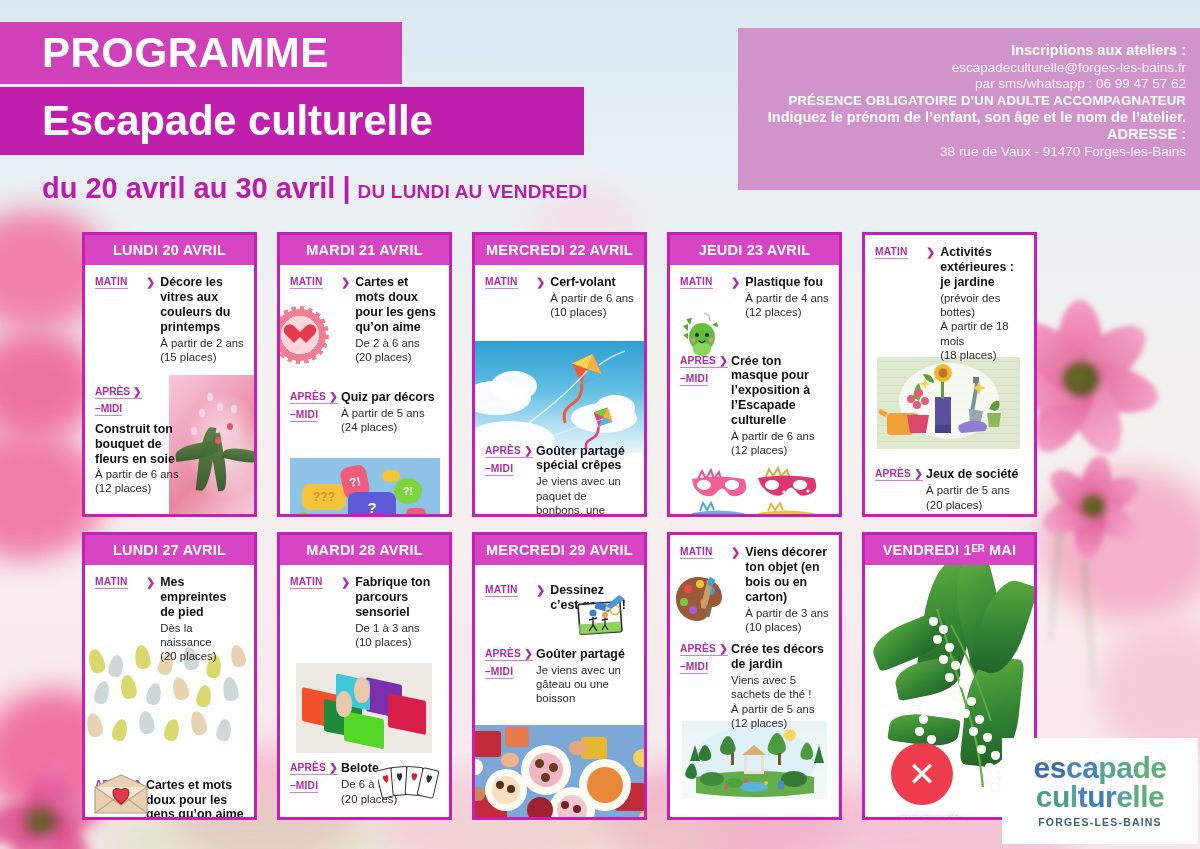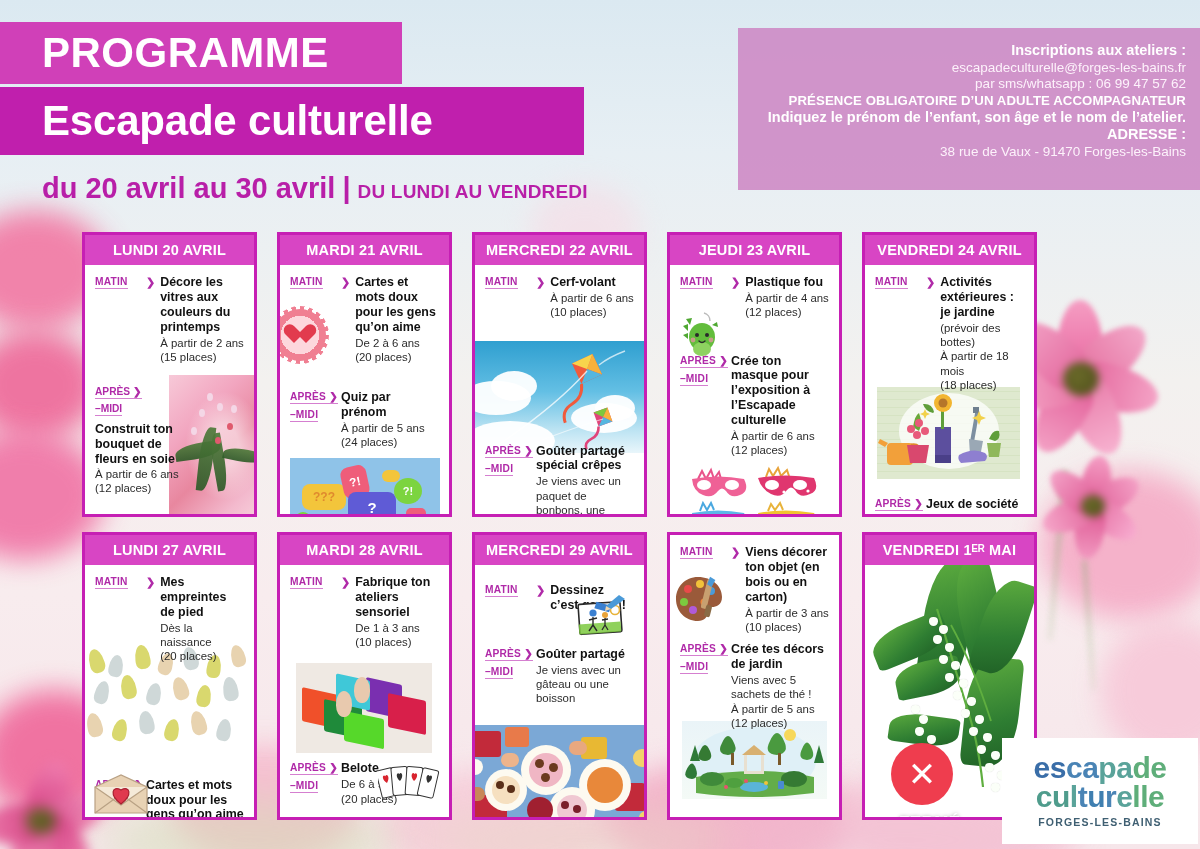--- a/index.html
+++ b/index.html
@@ -399,21 +399,21 @@
 (20 places)</div>
         </div>
       </div>
 
       <div class="slot" style="margin-top:26px;">
         <div class="when">
           <span class="w1"><span>APRÈS</span> <span>❯</span></span>
           <span class="w2">–MIDI</span>
         </div>
         <div class="txt">
-          <div class="nm">Quiz par prénom</div>
+          <div class="nm">Quiz par décors</div>
           <div class="sub" style="white-space:pre-line">À partir de 5 ans
 (24 places)</div>
         </div>
       </div>
 
       <div class="ill ill-quiz" style="left:10px;top:193px;width:150px;height:70px;">
         <div class="bub" style="left:12px;top:26px;width:44px;height:26px;background:#f3c53b;">
             <span style="font-size:12px;color:#e08a2e">???</span>
           </div>
         <div class="bub" style="left:52px;top:8px;width:26px;height:32px;background:#ef5d7a;transform:rotate(-12deg)">
@@ -558,21 +558,20 @@
             <path d="M2,12 q28,-5 56,0 q6,11 -4,15 q-10,5 -15,-4 q-4,-5 -8,0 q-6,9 -16,4 q-10,-5 -13,-15z" fill="#f2c230"></path>
             <ellipse cx="16" cy="19" rx="7" ry="5" fill="#fff"></ellipse>
             <ellipse cx="44" cy="19" rx="7" ry="5" fill="#fff"></ellipse>
           </g>
         </svg>
       </div>
     </div>
   </div>
 
   <div class="card" style="left:822px;top:232px;width:175px;height:285px;">
-    <div class="title">VENDREDI 24 AVRIL</div>
     <div class="body">
       <div class="slot">
         <div class="when">
             <span class="w1">MATIN</span>
           </div>
         <div class="chev">❯</div>
         <div class="txt">
           <div class="nm">Activités extérieures : je jardine</div>
           <div class="sub" style="white-space:pre-line">(prévoir des bottes)
 À partir de 18 mois
@@ -697,21 +696,21 @@
 
   <div class="card" style="left:237px;top:532px;width:175px;height:288px;">
     <div class="title">MARDI 28 AVRIL</div>
     <div class="body">
       <div class="slot">
         <div class="when">
             <span class="w1">MATIN</span>
           </div>
         <div class="chev">❯</div>
         <div class="txt">
-          <div class="nm">Fabrique ton ateliers sensoriel</div>
+          <div class="nm">Fabrique ton parcours sensoriel</div>
           <div class="sub" style="white-space:pre-line">De 1 à 3 ans
 (10 places)</div>
         </div>
       </div>
 
       <div class="ill ill-mat" style="left:16px;top:98px;width:136px;height:90px;">
         <i style="left:6px;top:28px;width:36px;height:34px;background:#f0502a;transform:skewY(12deg)"></i>
         <i style="left:28px;top:40px;width:38px;height:32px;background:#1f8a3a;transform:skewY(12deg)"></i>
         <i style="left:48px;top:52px;width:40px;height:30px;background:#56d82a;transform:skewY(12deg)"></i>
         <i style="left:70px;top:18px;width:36px;height:34px;background:#7a2fb0;transform:skewY(12deg)"></i>

